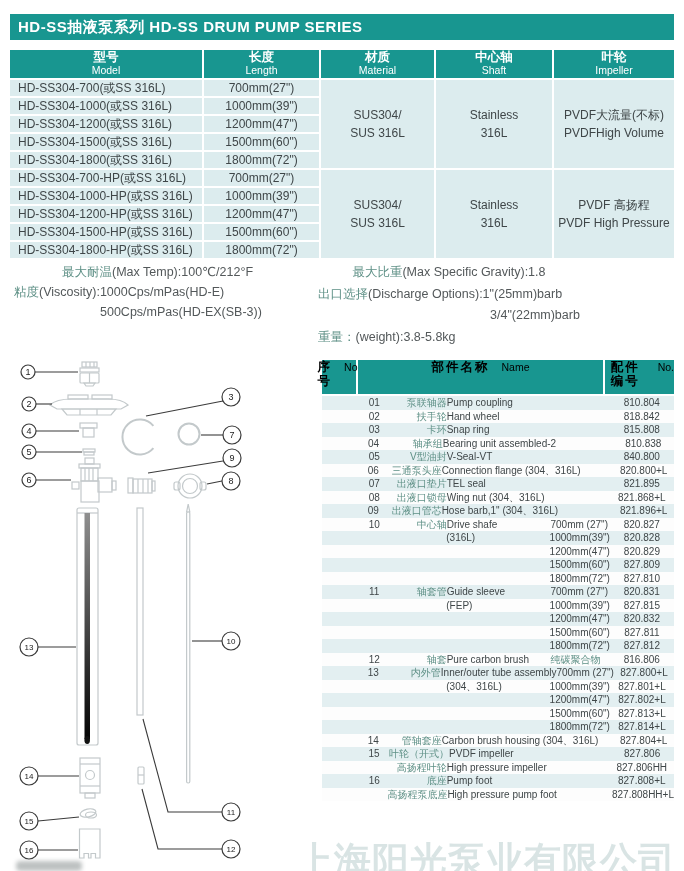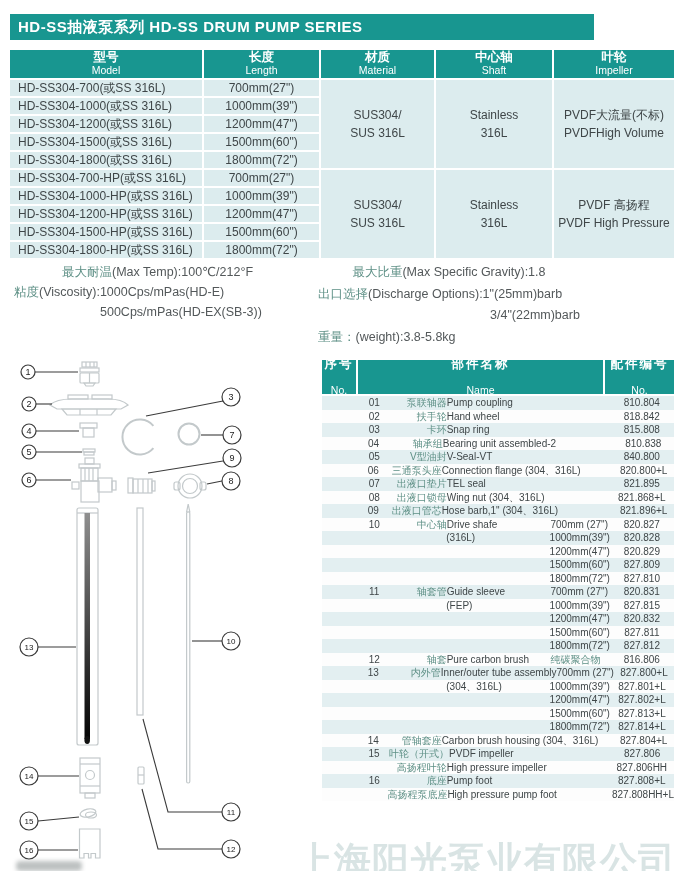--- a/index.html
+++ b/index.html
@@ -5,21 +5,21 @@
   :root{
     --teal:#189690; --rowblue:#dcecee; --alt:#e3eff1; --wht:#fdfdfd;
     --cjk:#5e9086; --txt:#3f4648; --diag:#c3c9cb; --dark:#3b3b3b;
   }
   html,body{margin:0;padding:0;}
   body{width:684px;height:871px;background:#ffffff;position:relative;overflow:hidden;
        font-family:"Liberation Sans","DejaVu Sans",sans-serif;}
   .page{position:absolute;inset:0;overflow:hidden;}
 
   
-  .title-bar{position:absolute;left:10px;top:14px;width:584px;height:26px;background:var(--teal);
+  .title-bar{position:absolute;left:10px;top:14px;width:664px;height:26px;background:var(--teal);
     color:#fff;font-weight:bold;font-size:15px;line-height:26px;padding-left:8px;box-sizing:border-box;
     letter-spacing:.5px;white-space:nowrap;}
 
   
   #specTable{position:absolute;left:10px;top:50px;width:664px;display:grid;
     grid-template-columns:192px 115px 113px 116px 120px;
     grid-template-rows:28px repeat(10,16px);gap:2px;background:#fff;}
   #specTable .cell{background:var(--rowblue);color:var(--txt);font-size:12px;display:flex;align-items:center;overflow:hidden;}
   #specTable .hdr{background:var(--teal);color:#fff;flex-direction:column;justify-content:center;line-height:13px;}
   #specTable .hdr .hcn{font-size:12.5px;font-weight:bold;}
@@ -30,21 +30,21 @@
 
   
   .notes{position:absolute;font-size:12.5px;color:#53585a;white-space:nowrap;}
   #specsLeft{left:14px;top:262px;line-height:20px;}
   #specsRight{left:318px;top:262px;line-height:21.5px;}
   .notes .cjk{color:var(--cjk);}
 
   
   #partsTable{position:absolute;left:322px;top:360px;width:352px;}
   #ptHead{display:flex;gap:2px;}
-  #ptHead .seg{background:var(--teal);color:#ffffff;height:34px;display:flex;flex-direction:column;
+  #ptHead .seg{background:var(--teal);color:#000000;height:34px;display:flex;flex-direction:row;
     justify-content:center;text-align:center;line-height:14px;gap:12px;}
   #ptHead .s0{width:34px;} #ptHead .s1{width:245px;} #ptHead .s2{width:69px;}
   #ptHead .hcn{font-size:12.5px;font-weight:bold;letter-spacing:2px;}
   #ptHead .hen{font-size:10.5px;letter-spacing:0;}
   #ptBody{margin-top:2px;}
   .pt-row{display:flex;height:13.5px;line-height:13.5px;font-size:10px;color:var(--txt);white-space:nowrap;}
   .pt-row.alt{background:var(--alt);} .pt-row.wht{background:var(--wht);}
   .c-no{width:34px;text-align:center;margin-left:37px;}
   .c-cn{width:64px;color:var(--cjk);overflow:visible;text-align:right;}
   .c-en{width:116px;overflow:visible;}

